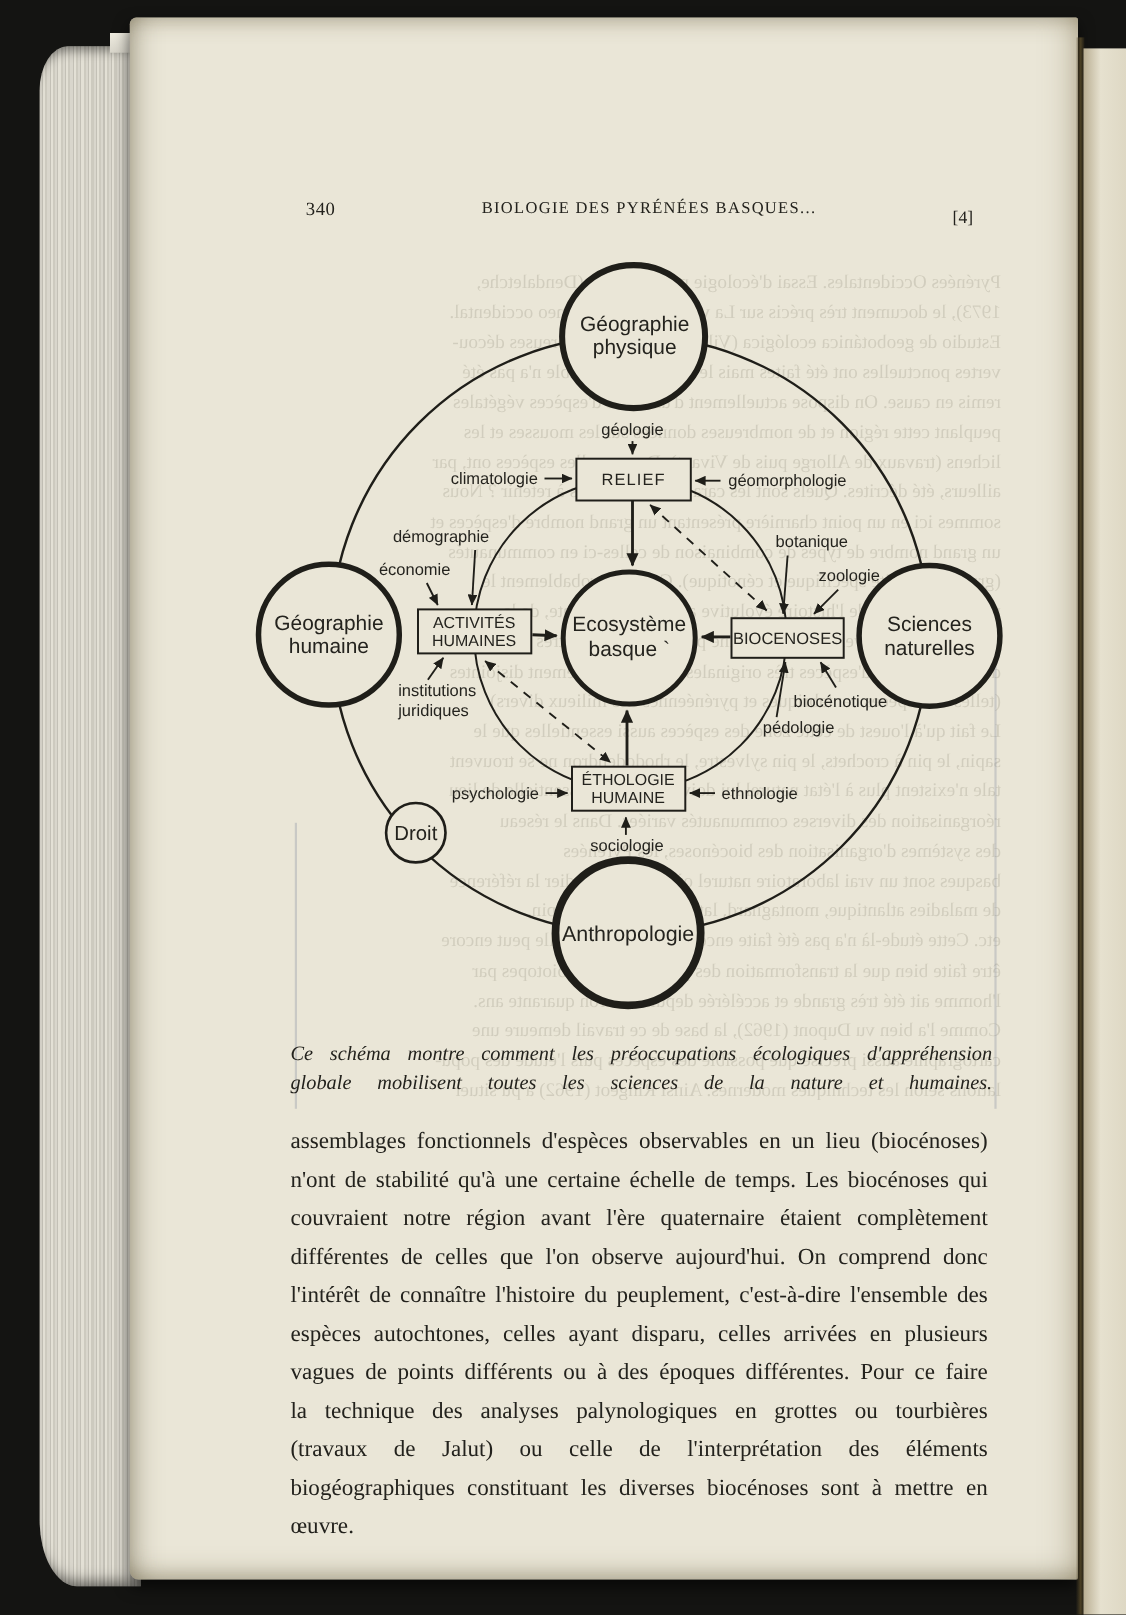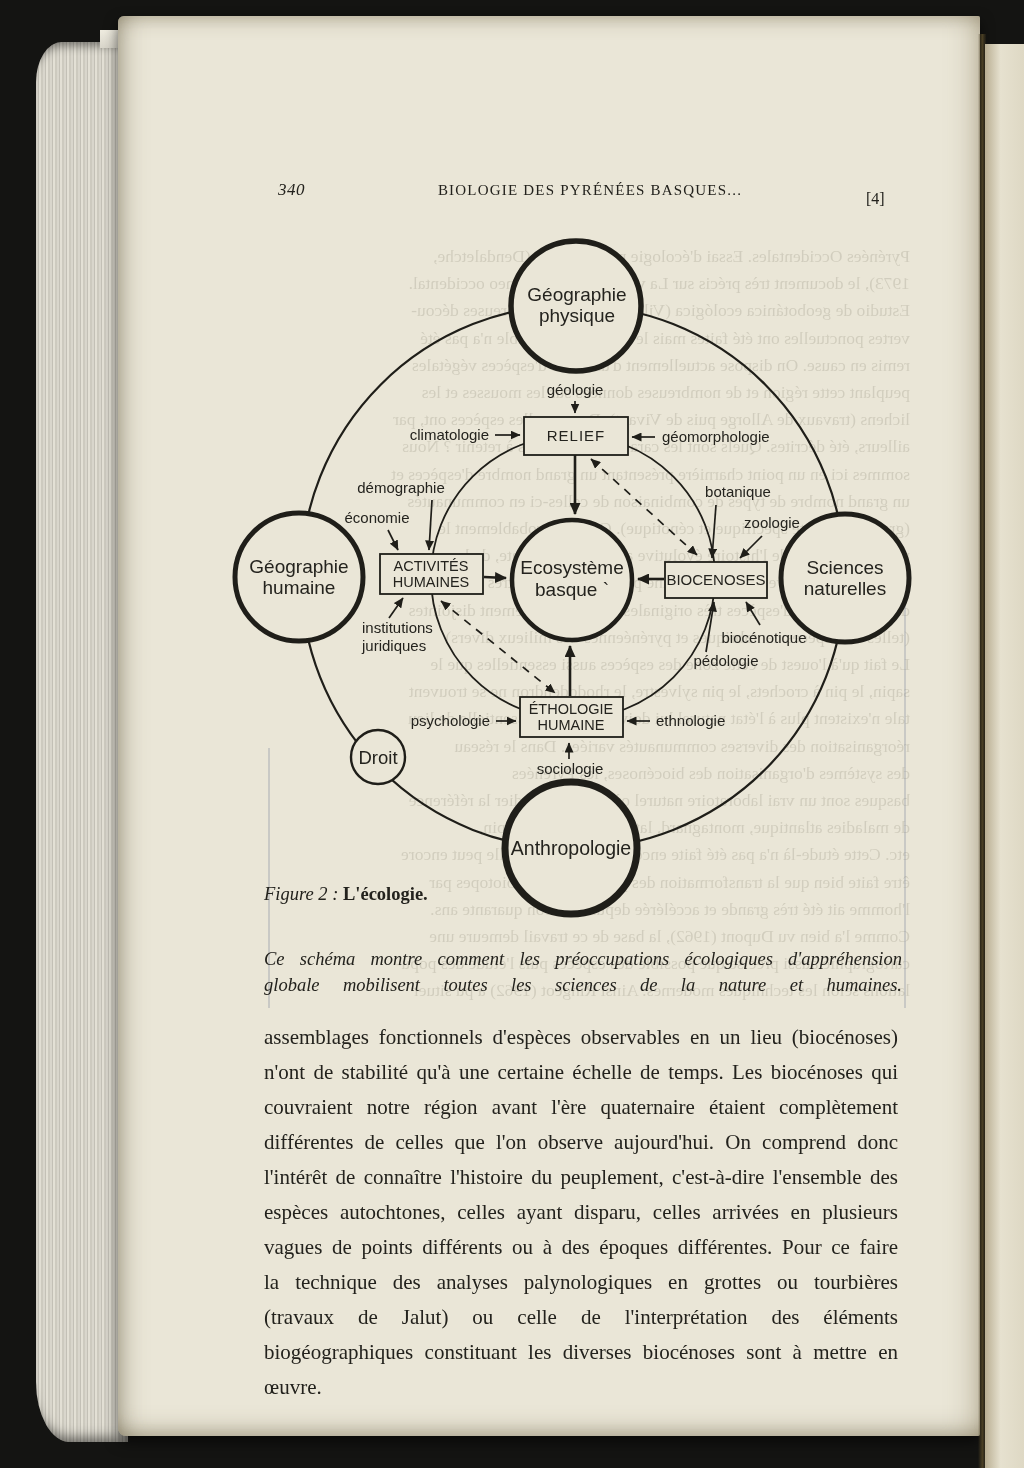--- a/index.html
+++ b/index.html
@@ -21,21 +21,21 @@
     background:linear-gradient(90deg,rgba(60,50,30,0),#4a3f24 55%,rgba(60,50,30,.2));}
   .right-page{position:absolute;left:985px;top:44px;width:39px;height:1424px;
     background:linear-gradient(90deg,#b9ae92,#e6e1cf 40%,#ded8c4);}
   
   .bleed{position:absolute;left:258px;top:243px;width:652px;height:772px;overflow:hidden;
     transform:scaleX(-1);opacity:.17;filter:blur(.45px);color:#5e5a46;
     font-size:17.5px;line-height:27.2px;font-family:"Liberation Serif",serif;white-space:nowrap;}
   .bleed-frame{position:absolute;border:0;background:rgba(125,135,155,.30);}
   
   .ink{color:#23221d;}
-  .hdr-num{position:absolute;left:278px;top:180px;font-size:17px;letter-spacing:.5px;font-style:italic;}
+  .hdr-num{position:absolute;left:278px;top:180px;font-size:17px;letter-spacing:.5px;}
   .hdr-title{position:absolute;left:340px;top:182px;width:500px;text-align:center;
     font-size:15px;letter-spacing:1.2px;}
   .hdr-bracket{position:absolute;left:866px;top:190px;font-size:16px;}
   svg.diagram{position:absolute;left:0;top:0;}
   svg text{font-family:"Liberation Sans",sans-serif;fill:#24231e;}
   .cap{position:absolute;left:264px;width:638px;font-size:18.5px;}
   .cap-fig{top:884px;}
   .cap-fig i{font-style:italic;}
   .cap-fig b{font-weight:bold;}
   .cap-l1{top:918px;word-spacing:3px;}
@@ -161,20 +161,16 @@
       <text x="726" y="666" font-size="15">pédologie</text>
       <text x="570" y="774" font-size="15">sociologie</text>
     </g>
     <text x="489" y="440" font-size="15" text-anchor="end">climatologie</text>
     <text x="662" y="442" font-size="15">géomorphologie</text>
     <text x="362" y="633" font-size="15"><tspan>institutions</tspan><tspan x="362" dy="18">juridiques</tspan></text>
     <text x="490" y="726" font-size="15" text-anchor="end">psychologie</text>
     <text x="656" y="726" font-size="15">ethnologie</text>
   </svg>
 
-  <div class="ink cap cap-fig">
-    <i>Figure 2 :</i>
-    <b>L'écologie.</b>
-  </div>
   <div class="ink cap cap-l2">Ce schéma montre comment les préoccupations écologiques d'appréhension globale mobilisent toutes les sciences de la nature et humaines.</div>
 
   <div class="ink bodytext">assemblages fonctionnels d'espèces observables en un lieu (biocénoses) n'ont de stabilité qu'à une certaine échelle de temps. Les biocénoses qui couvraient notre région avant l'ère quaternaire étaient complètement différentes de celles que l'on observe aujourd'hui. On comprend donc l'intérêt de connaître l'histoire du peuplement, c'est-à-dire l'ensemble des espèces autochtones, celles ayant disparu, celles arrivées en plusieurs vagues de points différents ou à des époques différentes. Pour ce faire la technique des analyses palynologiques en grottes ou tourbières (travaux de Jalut) ou celle de l'interprétation des éléments biogéographiques constituant les diverses biocénoses sont à mettre en œuvre.</div>
 </div>
 
 </body></html>

